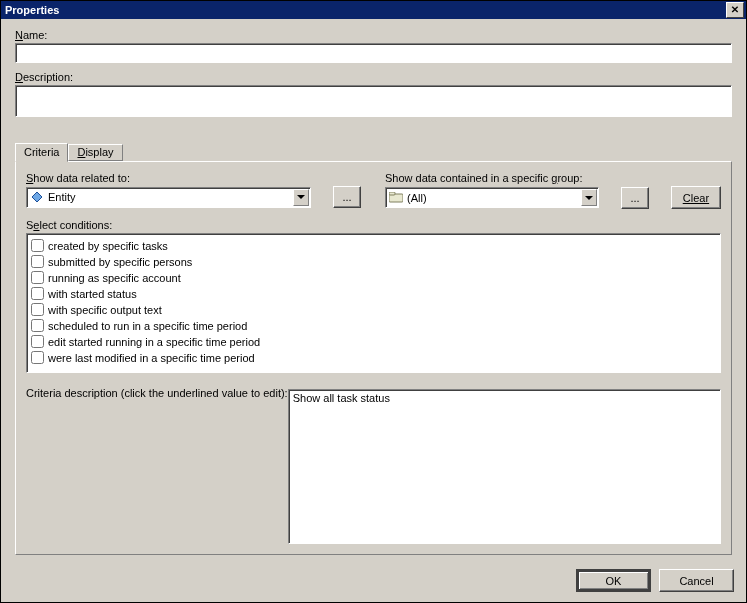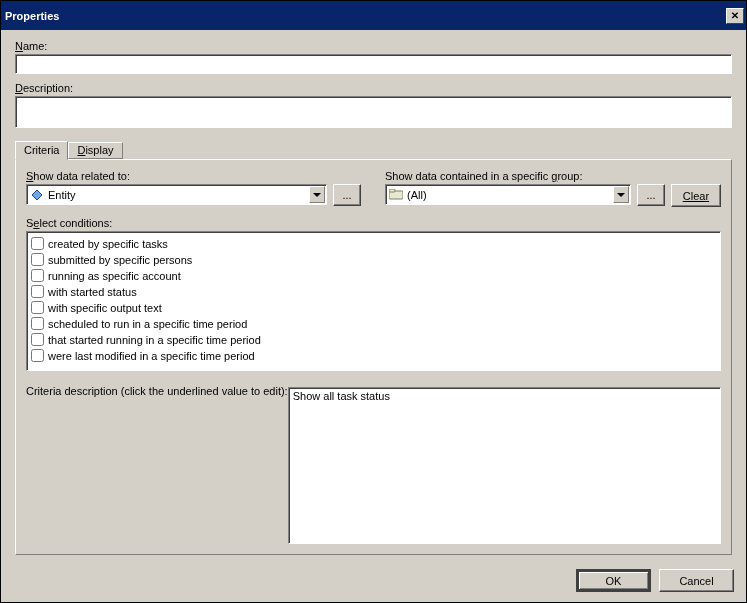--- a/index.html
+++ b/index.html
@@ -11,21 +11,21 @@
 }
 .window {
   width: 747px; height: 603px;
   background: #d4d0c8;
   border: 1px solid #000;
   box-sizing: border-box;
   display: flex; flex-direction: column;
   position: relative;
 }
 .titlebar {
-  height: 29px;
+  height: 18px;
   background: #0a246a;
   color: #fff;
   display: flex; align-items: center;
   padding: 0 2px;
   font-weight: bold;
 }
 .titlebar-text { flex: 1; padding-left: 2px; }
 .titlebar-btn {
   width: 16px; height: 14px;
   background: #d4d0c8;
@@ -67,21 +67,21 @@
   border-left: 1px solid #808080;
   border-right: 1px solid #fff;
   border-bottom: 1px solid #fff;
   box-shadow: inset 1px 1px 0 #404040;
   padding: 2px 3px;
   font: inherit;
   resize: none;
 }
 .field-block { margin-bottom: 8px; }
 
-.tabs-wrap { margin-top: 2px; }
+.tabs-wrap { margin-top: 15px; }
 .tab-strip { display: flex; align-items: flex-end; position: relative; z-index: 2; }
 .tab {
   padding: 2px 8px 3px 8px;
   border-top: 1px solid #fff;
   border-left: 1px solid #fff;
   border-right: 1px solid #808080;
   background: #d4d0c8;
   margin-right: 0;
   position: relative;
 }
@@ -101,21 +101,21 @@
   border-right: 1px solid #808080;
   border-bottom: 1px solid #808080;
   padding: 10px 10px 10px 10px;
   flex: 1;
   display: flex; flex-direction: column;
   min-height: 0;
 }
 .row { display: flex; gap: 24px; }
 .col { flex: 1; display: flex; flex-direction: column; }
 
-.dropdown-row { display: flex; gap: 6px; align-items: flex-start; }
+.dropdown-row { display: flex; gap: 22px; align-items: center; }
 .dropdown {
   flex: 1; height: 21px;
   background: #fff;
   border-top: 1px solid #808080;
   border-left: 1px solid #808080;
   border-right: 1px solid #fff;
   border-bottom: 1px solid #fff;
   box-shadow: inset 1px 1px 0 #404040;
   display: flex; align-items: center;
   padding: 0 1px 0 3px;
@@ -286,21 +286,21 @@
               <div class="cond-item">
                 <input type="checkbox" style="">
                 <span>with specific output text</span>
               </div>
               <div class="cond-item">
                 <input type="checkbox" style="">
                 <span>scheduled to run in a specific time period</span>
               </div>
               <div class="cond-item">
                 <input type="checkbox" style="">
-                <span>that started running in a specific time period</span>
+                <span>edit started running in a specific time period</span>
               </div>
               <div class="cond-item">
                 <input type="checkbox" style="">
                 <span>were last modified in a specific time period</span>
               </div>
             </div>
         </div>
 
         <div style="margin-top:14px; flex:1; display:flex; flex-direction:row; min-height:0;">
           <div class="label">Criteria description (click the underlined value to edit):</div>

